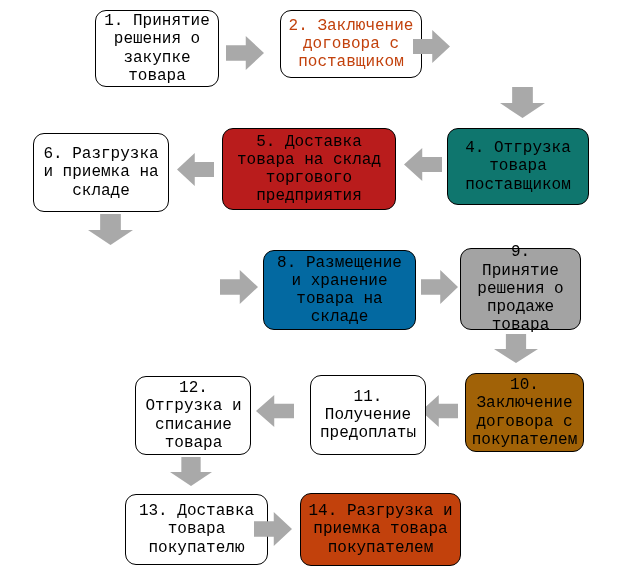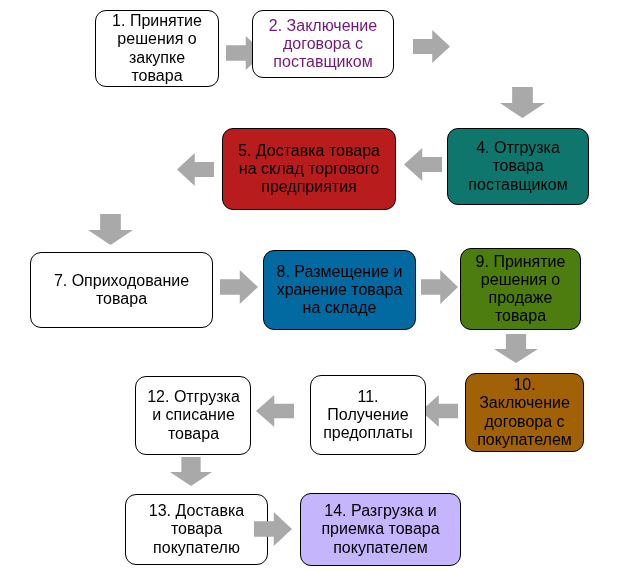--- a/index.html
+++ b/index.html
@@ -5,21 +5,21 @@
   html, body {
     margin: 0;
     padding: 0;
     background: #ffffff;
   }
   .canvas {
     position: relative;
     width: 618px;
     height: 571px;
     background: #ffffff;
-    font-family: Liberation Sans, sans-serif;
+    font-family: Liberation Mono, monospace;
     overflow: hidden;
   }
   .step-box {
     position: absolute;
     box-sizing: border-box;
     background: #ffffff;
     border: 1.5px solid #000000;
     border-radius: 11px;
     display: flex;
     align-items: center;
@@ -43,45 +43,45 @@
     clip-path: polygon(27% 0, 73% 0, 73% 52%, 100% 52%, 50% 100%, 0 52%, 27% 52%);
   }
 </style>
 </head>
 <body>
 
 <div class="canvas">
 
   <div class="step-box" style="left: 95px; top: 10px; width: 124px; height: 77px; border-color: rgb(0, 0, 0); background: rgb(255, 255, 255); color: rgb(0, 0, 0);">1. Принятие решения о закупке товара</div>
   <div class="arrow arrow-right" style="left: 226px; top: 36px; width: 38px; height: 34px; background: rgb(169, 169, 169);"></div>
-  <div class="step-box" style="left: 252px; top: 10px; width: 142px; height: 68px; border-color: rgb(0, 0, 0); background: rgb(255, 255, 255); color: #701a75;">2. Заключение договора с поставщиком</div>
+  <div class="step-box" style="left: 280px; top: 10px; width: 142px; height: 68px; border-color: rgb(0, 0, 0); background: rgb(255, 255, 255); color: #c2410c;">2. Заключение договора с поставщиком</div>
   <div class="arrow arrow-right" style="left: 413px; top: 30px; width: 37px; height: 33px; background: rgb(169, 169, 169);"></div>
 
   <div class="arrow arrow-down" style="left: 500px; top: 87px; width: 45px; height: 31px; background: rgb(169, 169, 169);"></div>
 
   <div class="step-box" style="left: 447px; top: 128px; width: 142px; height: 77px; border-color: rgb(0, 0, 0); background: #0f766e; color: rgb(0, 0, 0);">4. Отгрузка товара поставщиком</div>
   <div class="arrow arrow-left" style="left: 404px; top: 148px; width: 38px; height: 33px; background: rgb(169, 169, 169);"></div>
   <div class="step-box" style="left: 222px; top: 128px; width: 174px; height: 82px; border-color: rgb(0, 0, 0); background: #b91c1c; color: rgb(0, 0, 0);">5. Доставка товара на склад торгового предприятия</div>
   <div class="arrow arrow-left" style="left: 177px; top: 153px; width: 37px; height: 33px; background: rgb(169, 169, 169);"></div>
+  <div class="step-box" style="left: 33px; top: 133px; width: 136px; height: 79px; border-color: rgb(0, 0, 0); background: rgb(255, 255, 255); color: rgb(0, 0, 0);">6. Разгрузка и приемка на складе</div>
 
   <div class="arrow arrow-down" style="left: 88px; top: 214px; width: 45px; height: 31px; background: rgb(169, 169, 169);"></div>
 
-  <div class="step-box" style="left: 30px; top: 252px; width: 183px; height: 76px; border-color: rgb(0, 0, 0); background: rgb(255, 255, 255); color: rgb(0, 0, 0);">7. Оприходование товара</div>
   <div class="arrow arrow-right" style="left: 220px; top: 270px; width: 38px; height: 34px; background: rgb(169, 169, 169);"></div>
   <div class="step-box" style="left: 263px; top: 250px; width: 153px; height: 80px; border-color: rgb(0, 0, 0); background: #0369a1; color: rgb(0, 0, 0);">8. Размещение и хранение товара на складе</div>
   <div class="arrow arrow-right" style="left: 421px; top: 270px; width: 37px; height: 34px; background: rgb(169, 169, 169);"></div>
-  <div class="step-box" style="left: 460px; top: 248px; width: 121px; height: 82px; border-color: rgb(0, 0, 0); background: #4d7c0f; color: rgb(0, 0, 0);">9. Принятие решения о продаже товара</div>
+  <div class="step-box" style="left: 460px; top: 248px; width: 121px; height: 82px; border-color: rgb(0, 0, 0); background: #a3a3a3; color: rgb(0, 0, 0);">9. Принятие решения о продаже товара</div>
 
   <div class="arrow arrow-down" style="left: 494px; top: 334px; width: 44px; height: 29px; background: rgb(169, 169, 169);"></div>
 
   <div class="step-box" style="left: 465px; top: 373px; width: 119px; height: 79px; border-color: rgb(0, 0, 0); background: #a16207; color: rgb(0, 0, 0);">10. Заключение договора с покупателем</div>
   <div class="arrow arrow-left" style="left: 421px; top: 395px; width: 37px; height: 32px; background: rgb(169, 169, 169);"></div>
   <div class="step-box" style="left: 310px; top: 375px; width: 116px; height: 80px; border-color: rgb(0, 0, 0); background: rgb(255, 255, 255); color: rgb(0, 0, 0);">11. Получение предоплаты</div>
   <div class="arrow arrow-left" style="left: 256px; top: 395px; width: 38px; height: 32px; background: rgb(169, 169, 169);"></div>
   <div class="step-box" style="left: 135px; top: 376px; width: 116px; height: 79px; border-color: rgb(0, 0, 0); background: rgb(255, 255, 255); color: rgb(0, 0, 0); padding-left: 8px;">12. Отгрузка и списание товара</div>
 
   <div class="arrow arrow-down" style="left: 170px; top: 457px; width: 42px; height: 29px; background: rgb(169, 169, 169);"></div>
 
   <div class="step-box" style="left: 105px; top: 494px; width: 143px; height: 71px; border-color: rgb(0, 0, 0); background: rgb(255, 255, 255); color: rgb(0, 0, 0); margin-left: 20px;">13. Доставка товара покупателю</div>
   <div class="arrow arrow-right" style="left: 254px; top: 512px; width: 38px; height: 34px; background: rgb(169, 169, 169);"></div>
-  <div class="step-box" style="left: 300px; top: 493px; width: 161px; height: 73px; border-color: rgb(0, 0, 0); background: #c4b5fd; color: rgb(0, 0, 0);">14. Разгрузка и приемка товара покупателем</div>
+  <div class="step-box" style="left: 300px; top: 493px; width: 161px; height: 73px; border-color: rgb(0, 0, 0); background: #c2410c; color: rgb(0, 0, 0);">14. Разгрузка и приемка товара покупателем</div>
 
 </div>
 
 </body></html>

